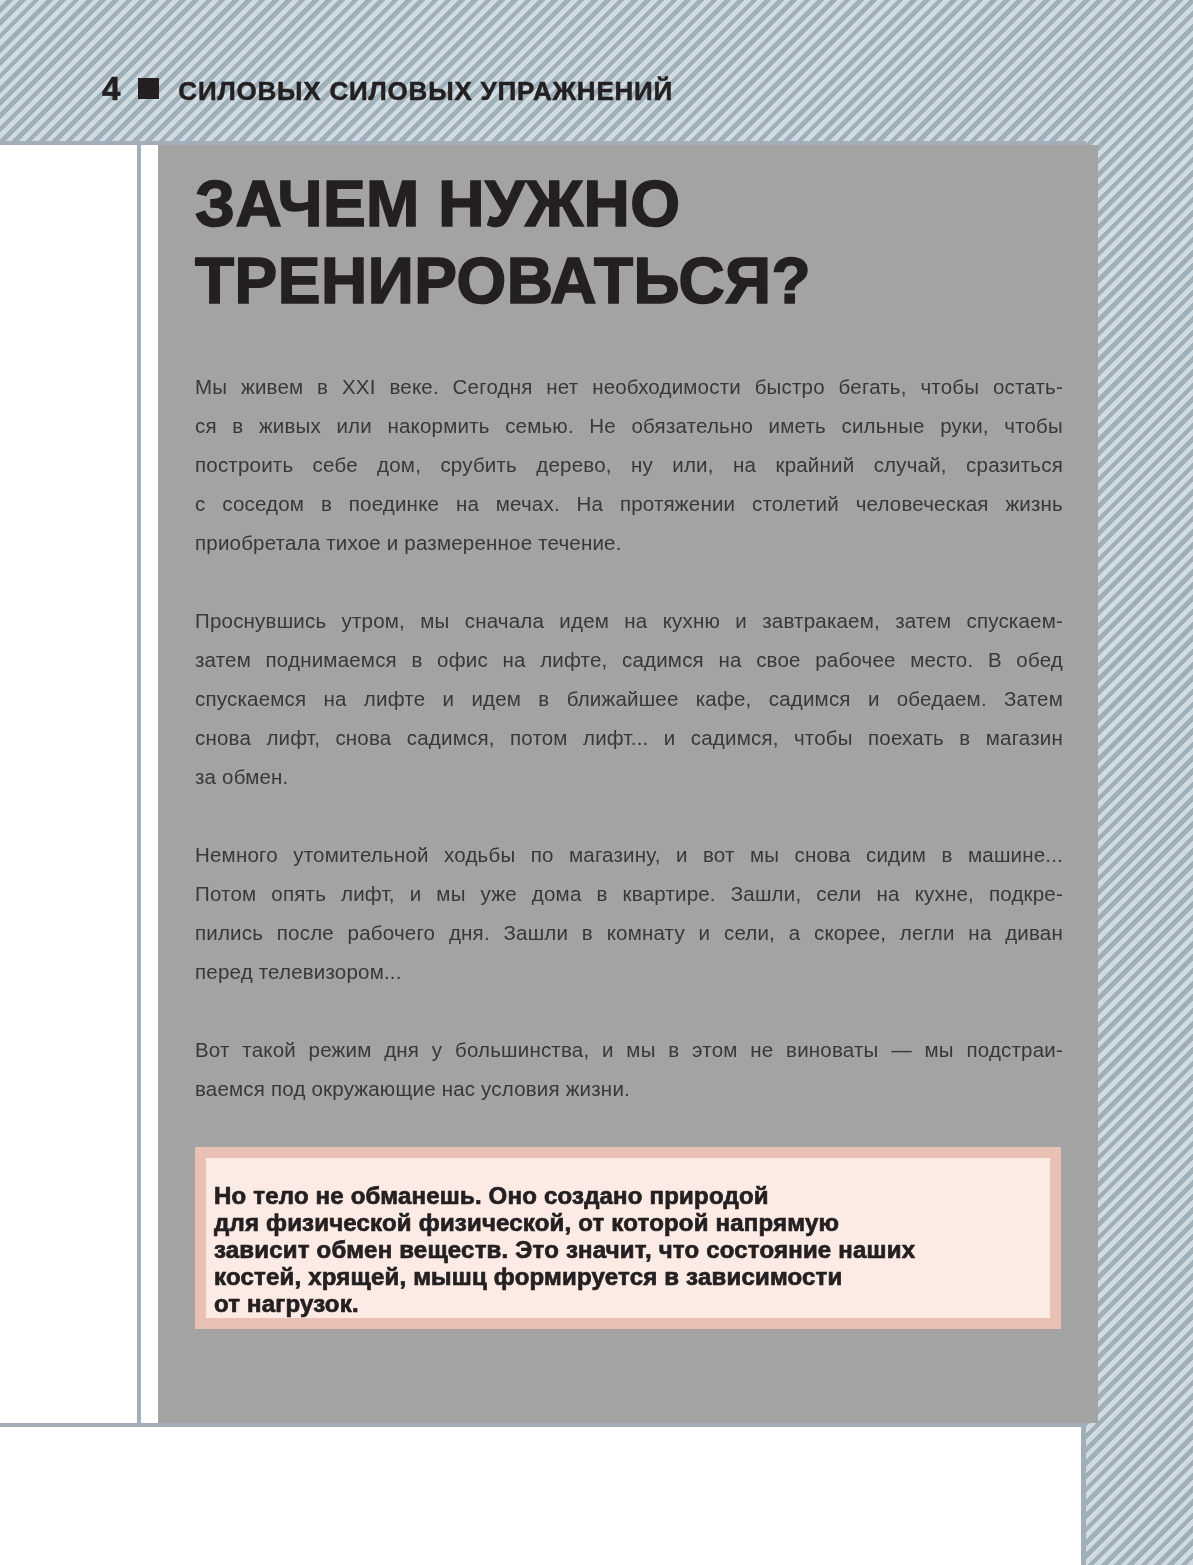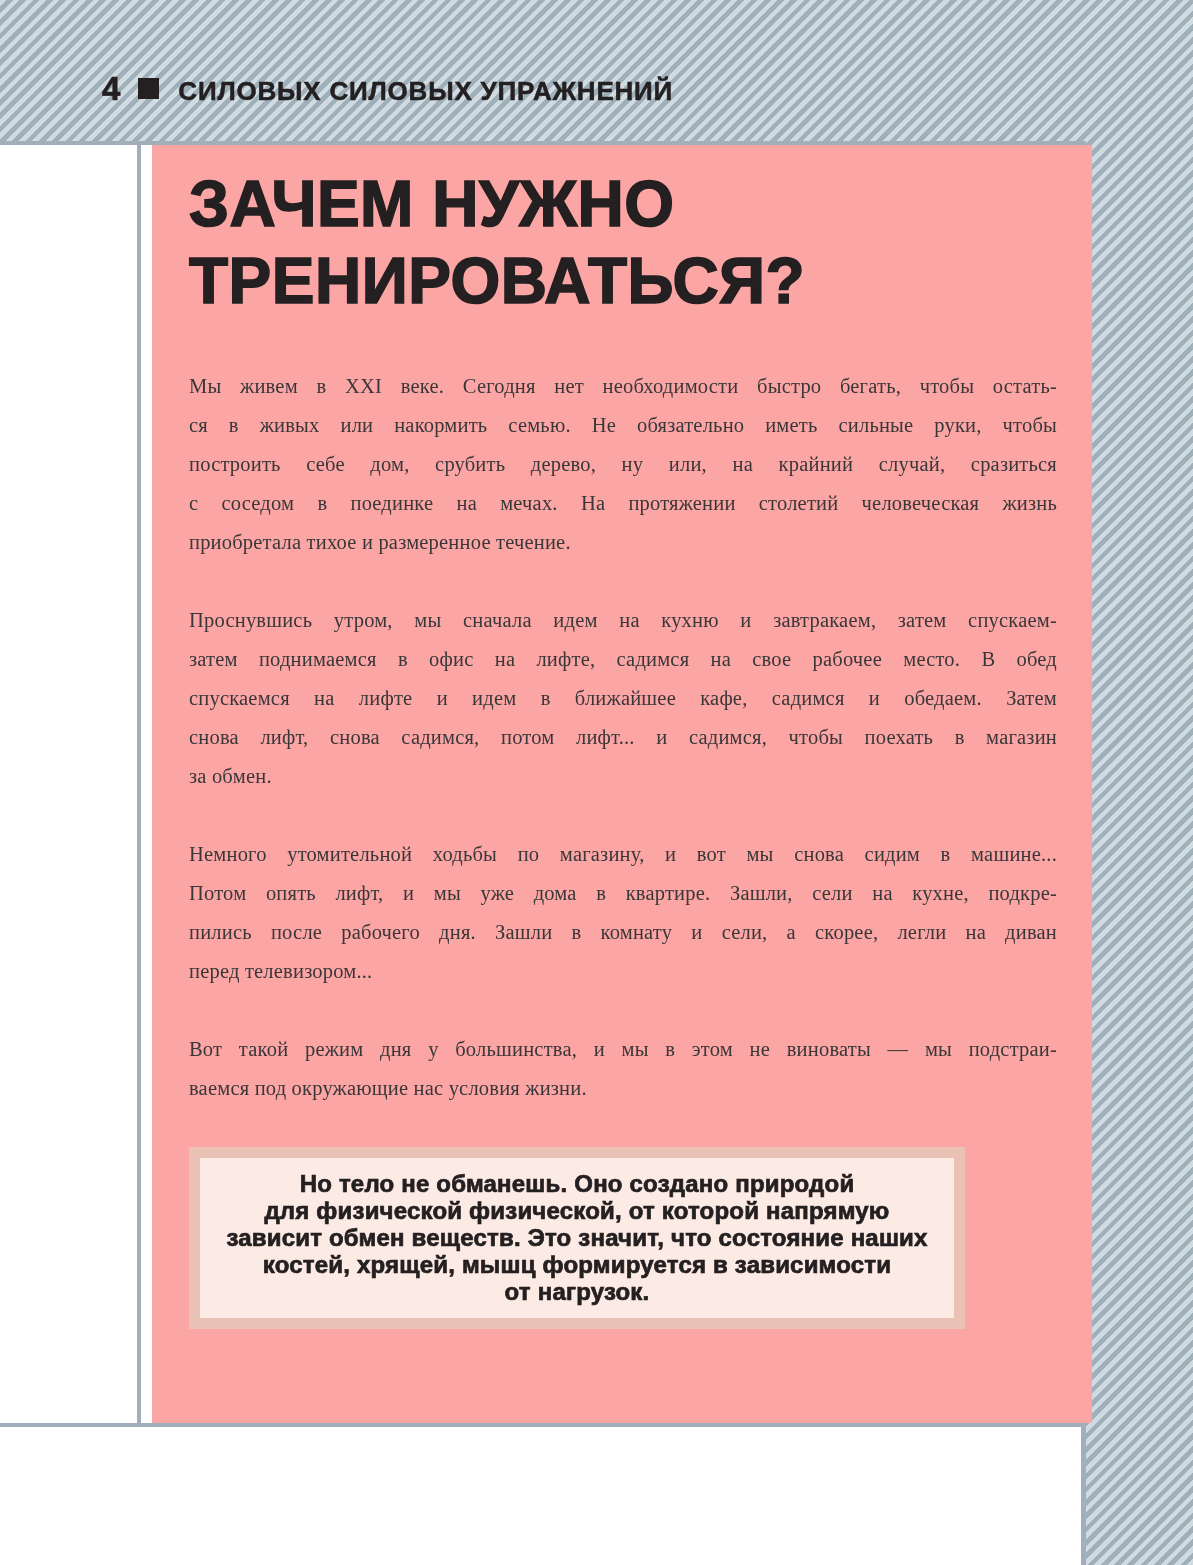--- a/index.html
+++ b/index.html
@@ -63,69 +63,68 @@
   .book-title {
     font-size: 26px;
     font-weight: bold;
     letter-spacing: 0.8px;
     -webkit-text-stroke: 0.5px currentColor;
   }
 
   
   .content {
     position: absolute;
-    left: 152px;
+    left: 158px;
     top: 145px;
     width: 940px;
     height: 1278px;
     box-sizing: border-box;
     padding: 0 35px 0 37px;
-    background: #fca5a5;
+    background: #a3a3a3;
   }
 
   h1.article-title {
     margin: 21px 0 0 0;
     font-size: 64px;
     line-height: 77px;
     font-weight: bold;
     letter-spacing: 0.5px;
     color: var(--ink, #242021);
     -webkit-text-stroke: 1.6px currentColor;
   }
 
   .body-paragraphs {
     margin-top: 47px;
     color: var(--body-text, #3a3739);
-    font-family: Liberation Serif, serif;
   }
   .para {
     margin: 0 0 39px 0;
     font-size: 20.5px;
     line-height: 39px;
     letter-spacing: 0.2px;
   }
   .para .ln {
     text-align: justify;
     text-align-last: justify;
   }
   .para .ln.last {
     text-align: left;
     text-align-last: left;
   }
 
   
   .callout {
     box-sizing: border-box;
     margin-top: 8px;
-    width: 776px;
+    width: 866px;
     height: 182px;
     border: 11px solid var(--callout-border, #e9c2b5);
     background: var(--callout-bg, #fceae5);
-    padding: 12px 8px;
-    text-align: center;
+    padding: 24px 8px;
+    text-align: left;
   }
   .callout .cln {
     font-size: 24px;
     line-height: 27px;
     font-weight: bold;
     letter-spacing: 0.2px;
     color: var(--ink, #242021);
     -webkit-text-stroke: 0.7px currentColor;
   }
 </style>

